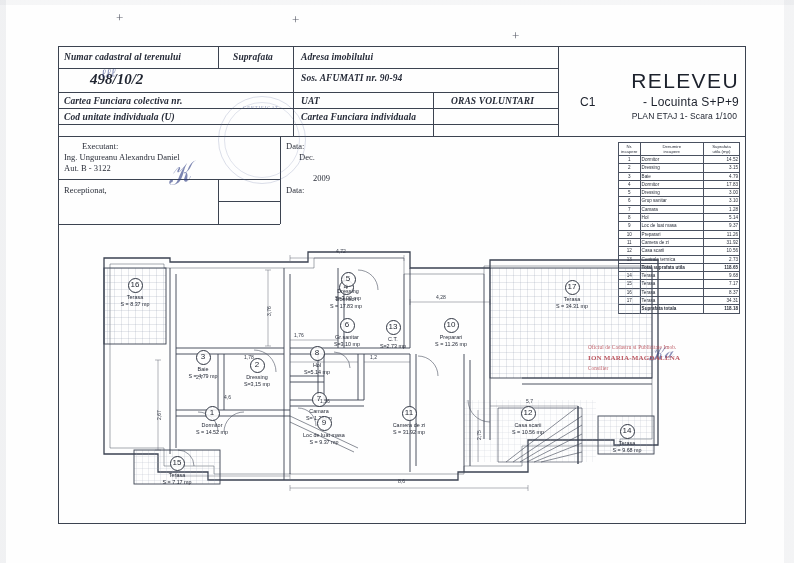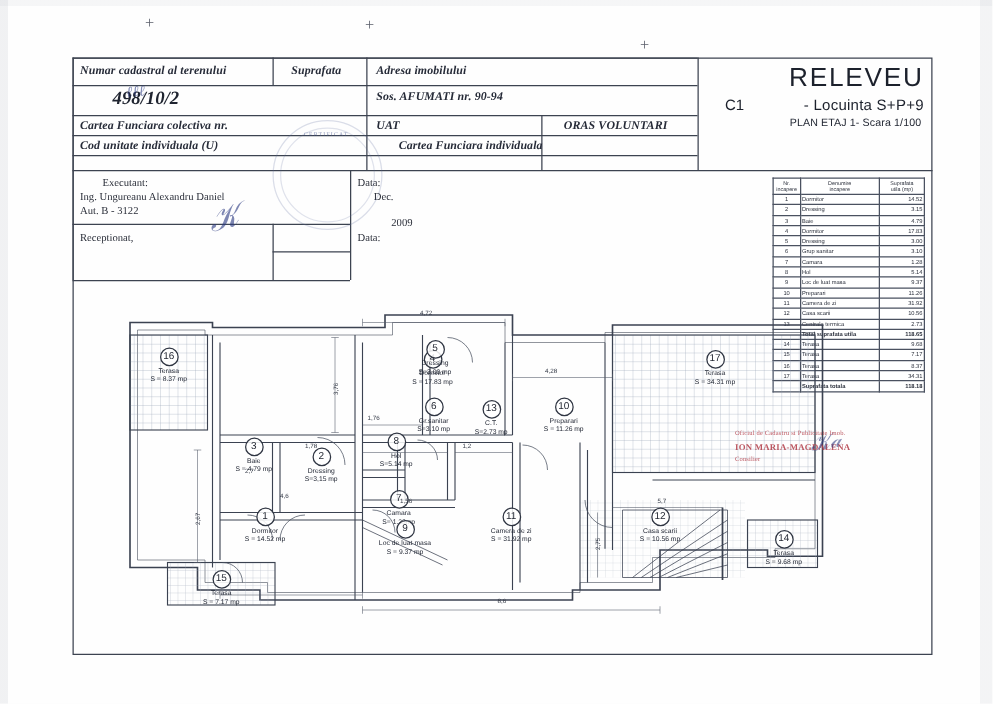--- a/index.html
+++ b/index.html
@@ -45,21 +45,21 @@
     letter-spacing:.1px;
   }
   .ital-lg {
     font-family:"Liberation Serif", serif;
     font-style:italic; font-weight:bold;
     font-size:15px; color:#1f2430;
   }
   .plain { font-family:"Liberation Serif", serif; font-size:8.5px; color:#2b2f3a; }
 
   
-  .releveu-box { position:absolute; left:560px; top:47px; width:185px; height:58px; }
+  .releveu-box { position:absolute; left:560px; top:65px; width:185px; height:58px; }
   .releveu-title {
     position:absolute; right:6px; top:4px;
     font-size:21px; letter-spacing:1.4px; color:#1c212c;
     font-family:"Liberation Sans", sans-serif; font-weight:400;
   }
   .releveu-sub {
     position:absolute; right:6px; top:30px;
     font-size:12px; color:#1c212c; letter-spacing:.2px;
   }
   .releveu-c1 { position:absolute; left:20px; top:30px; font-size:12px; color:#1c212c; }
@@ -188,21 +188,21 @@
     <div class="ital" style="position:absolute; left:175px; top:6px;">Suprafata</div>
     <div class="ital-lg" style="position:absolute; left:32px; top:25px;">498/10/2</div>
 
     <div class="ital" style="position:absolute; left:6px; top:50px;">Cartea Funciara colectiva nr.</div>
     <div class="ital" style="position:absolute; left:6px; top:66px;">Cod unitate individuala (U)</div>
 
     <div class="ital" style="position:absolute; left:243px; top:6px;">Adresa imobilului</div>
     <div class="ital" style="position:absolute; left:243px; top:27px;">Sos. AFUMATI nr. 90-94</div>
     <div class="ital" style="position:absolute; left:243px; top:50px;">UAT</div>
     <div class="ital" style="position:absolute; left:393px; top:50px;">ORAS VOLUNTARI</div>
-    <div class="ital" style="position:absolute; left:261px; top:66px;">Cartea Funciara individuala</div>
+    <div class="ital" style="position:absolute; left:243px; top:66px;">Cartea Funciara individuala</div>
 
     <div class="plain" style="position:absolute; left:24px; top:95px;">Executant:</div>
     <div class="plain" style="position:absolute; left:6px; top:106px;">Ing. Ungureanu Alexandru Daniel</div>
     <div class="plain" style="position:absolute; left:6px; top:117px;">Aut. B - 3122</div>
     <div class="plain" style="position:absolute; left:228px; top:95px;">Data:</div>
     <div class="plain" style="position:absolute; left:228px; top:106px;margin-left:13px;">Dec.</div>
     <div class="plain" style="position:absolute; left:228px; top:127px;margin-left:27px;">2009</div>
     <div class="plain" style="position:absolute; left:6px; top:139px;">Receptionat,</div>
     <div class="plain" style="position:absolute; left:228px; top:139px;">Data:</div>
   </div>

